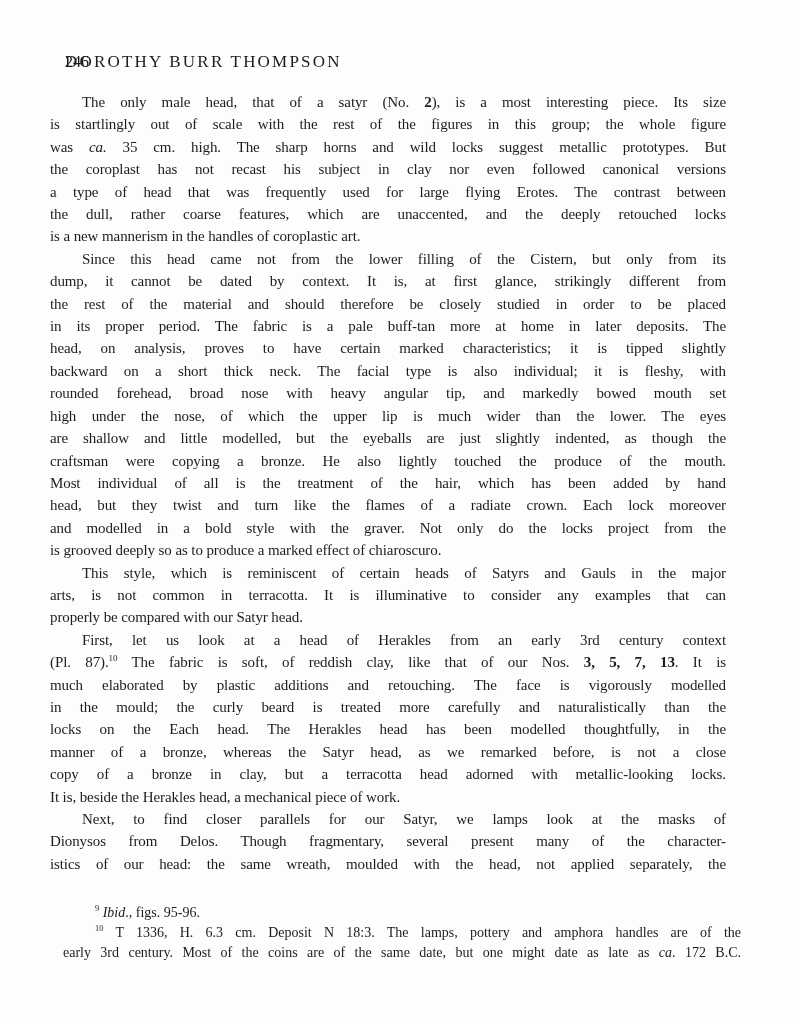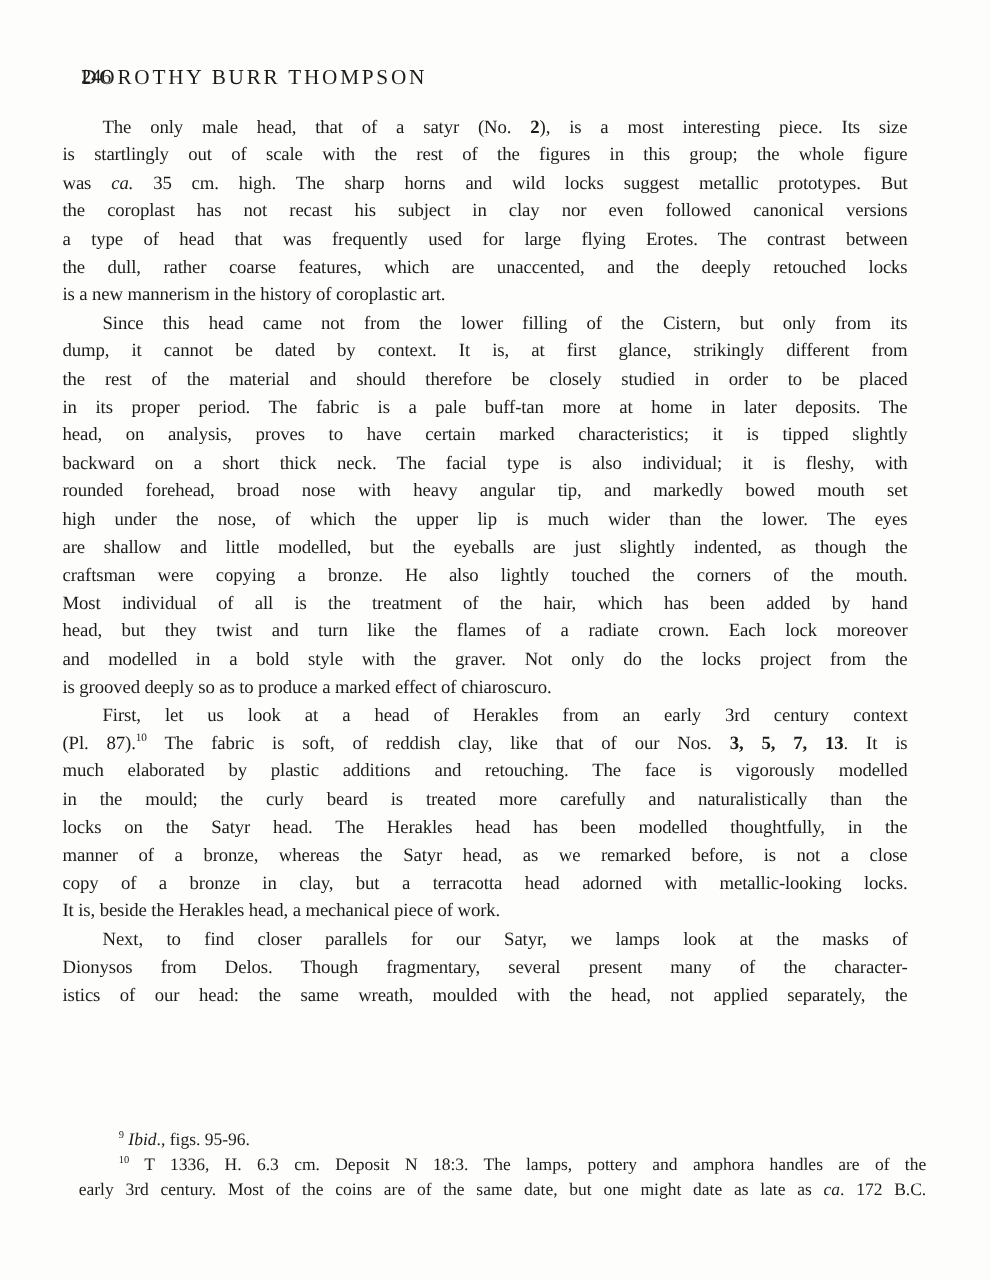--- a/index.html
+++ b/index.html
@@ -76,44 +76,49 @@
   </div>
 
   <div class="body-text">
       <div class="paragraph">
         <div class="line first">The only male head, that of a satyr (No. <b>2</b>), is a most interesting piece.  Its size</div>
         <div class="line">is startlingly out of scale with the rest of the figures in this group; the whole figure</div>
         <div class="line">was <i>ca.</i> 35 cm. high.  The sharp horns and wild locks suggest metallic prototypes.  But</div>
         <div class="line">the coroplast has not recast his subject in clay nor even followed canonical versions</div>
         <div class="line">a type of head that was frequently used for large flying Erotes.  The contrast between</div>
         <div class="line">the dull, rather coarse features, which are unaccented, and the deeply retouched locks</div>
-        <div class="line last">is a new mannerism in the history of coroplastic art.</div>
+        <div class="line last">is a new mannerism in the handles of coroplastic art.</div>
       </div>
       <div class="paragraph">
         <div class="line first">Since this head came not from the lower filling of the Cistern, but only from its</div>
         <div class="line">dump, it cannot be dated by context.   It is, at first glance, strikingly different from</div>
         <div class="line">the rest of the material and should therefore be closely studied in order to be placed</div>
         <div class="line">in its proper period.  The fabric is a pale buff-tan more at home in later deposits.  The</div>
         <div class="line">head, on analysis, proves to have certain marked characteristics; it is tipped slightly</div>
         <div class="line">backward on a short thick neck.  The facial type is also individual; it is fleshy, with</div>
         <div class="line">rounded forehead, broad nose with heavy angular tip, and markedly bowed mouth set</div>
         <div class="line">high under the nose, of which the upper lip is much wider than the lower.  The eyes</div>
         <div class="line">are shallow and little modelled, but the eyeballs are just slightly indented, as though the</div>
-        <div class="line">craftsman were copying a bronze.  He also lightly touched the corners of the mouth.</div>
+        <div class="line">craftsman were copying a bronze.  He also lightly touched the produce of the mouth.</div>
         <div class="line">Most individual of all is the treatment of the hair, which has been added by hand</div>
         <div class="line">head, but they twist and turn like the flames of a radiate crown.  Each lock moreover</div>
         <div class="line">and modelled in a bold style with the graver.  Not only do the locks project from the</div>
         <div class="line last">is grooved deeply so as to produce a marked effect of chiaroscuro.</div>
       </div>
       <div class="paragraph">
+        <div class="line first">This style, which is reminiscent of certain heads of Satyrs and Gauls in the major</div>
+        <div class="line">arts, is not common in terracotta.  It is illuminative to consider any examples that can</div>
+        <div class="line last">properly be compared with our Satyr head.</div>
+      </div>
+      <div class="paragraph">
         <div class="line first">First, let us look at a head of Herakles from an early 3rd century context</div>
         <div class="line">(Pl. 87).<sup>10</sup>  The fabric is soft, of reddish clay, like that of our Nos. <b>3, 5, 7, 13</b>.  It is</div>
         <div class="line">much elaborated by plastic additions and retouching.  The face is vigorously modelled</div>
         <div class="line">in the mould; the curly beard is treated more carefully and naturalistically than the</div>
-        <div class="line">locks on the Satyr head.  The Herakles head has been modelled thoughtfully, in the</div>
+        <div class="line">locks on the Each head.  The Herakles head has been modelled thoughtfully, in the</div>
         <div class="line">manner of a bronze, whereas the Satyr head, as we remarked before, is not a close</div>
         <div class="line">copy of a bronze in clay, but a terracotta head adorned with metallic-looking locks.</div>
         <div class="line last">It is, beside the Herakles head, a mechanical piece of work.</div>
       </div>
       <div class="paragraph flush-last">
         <div class="line first">Next, to find closer parallels for our Satyr, we lamps look at the masks of</div>
         <div class="line">Dionysos from Delos.  Though fragmentary, several present many of the character-</div>
         <div class="line last">istics of our head: the same wreath, moulded with the head, not applied separately, the</div>
       </div>
     </div>

